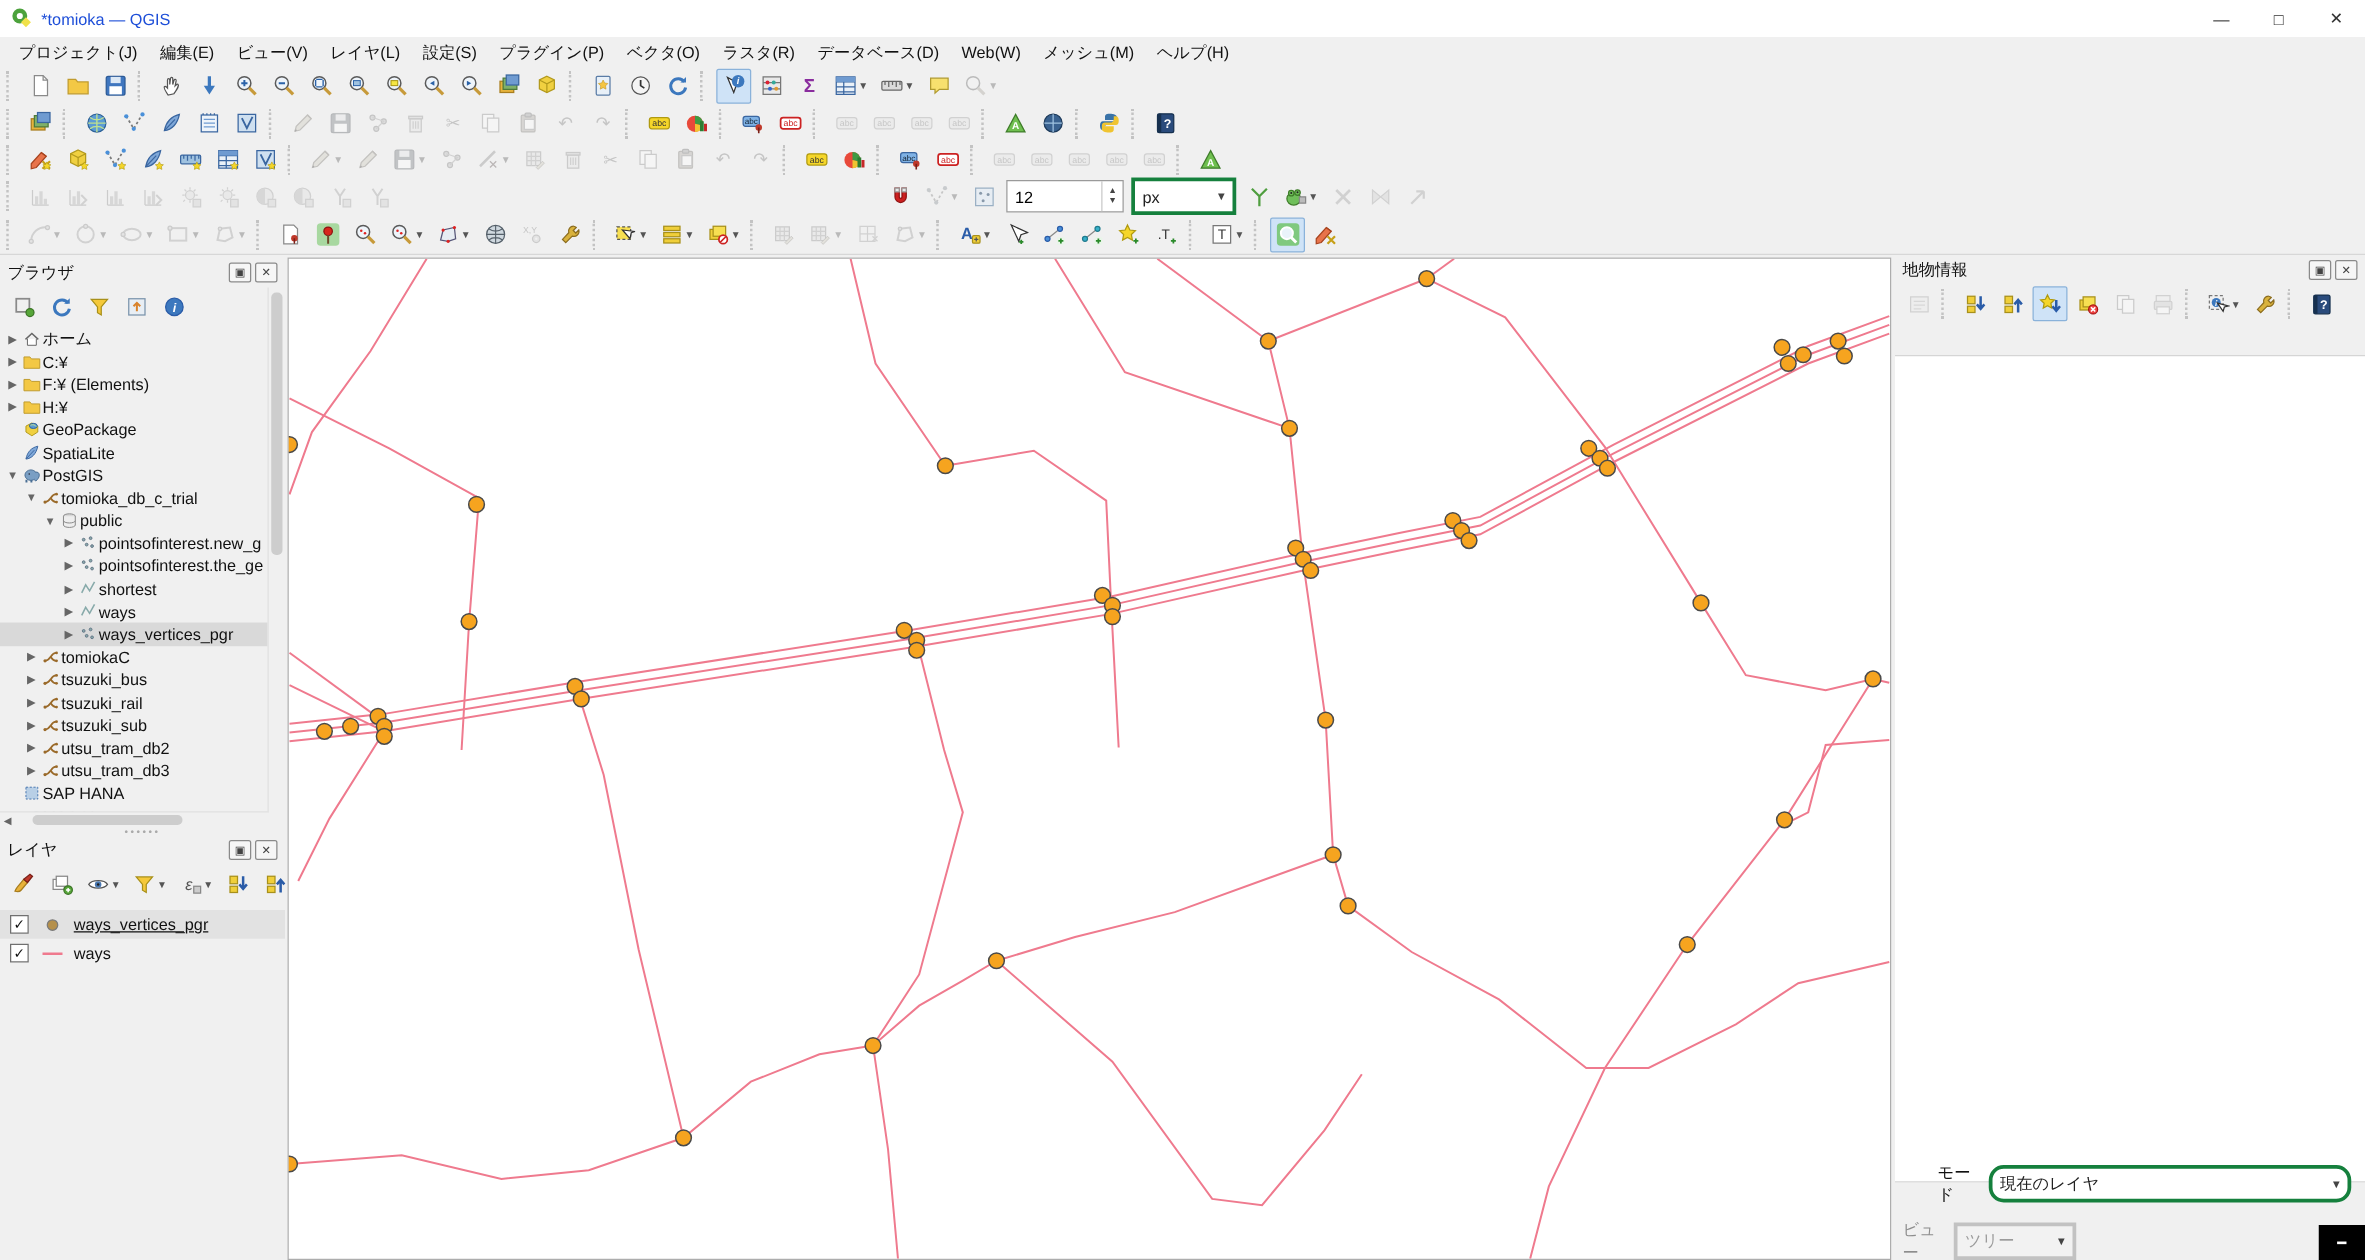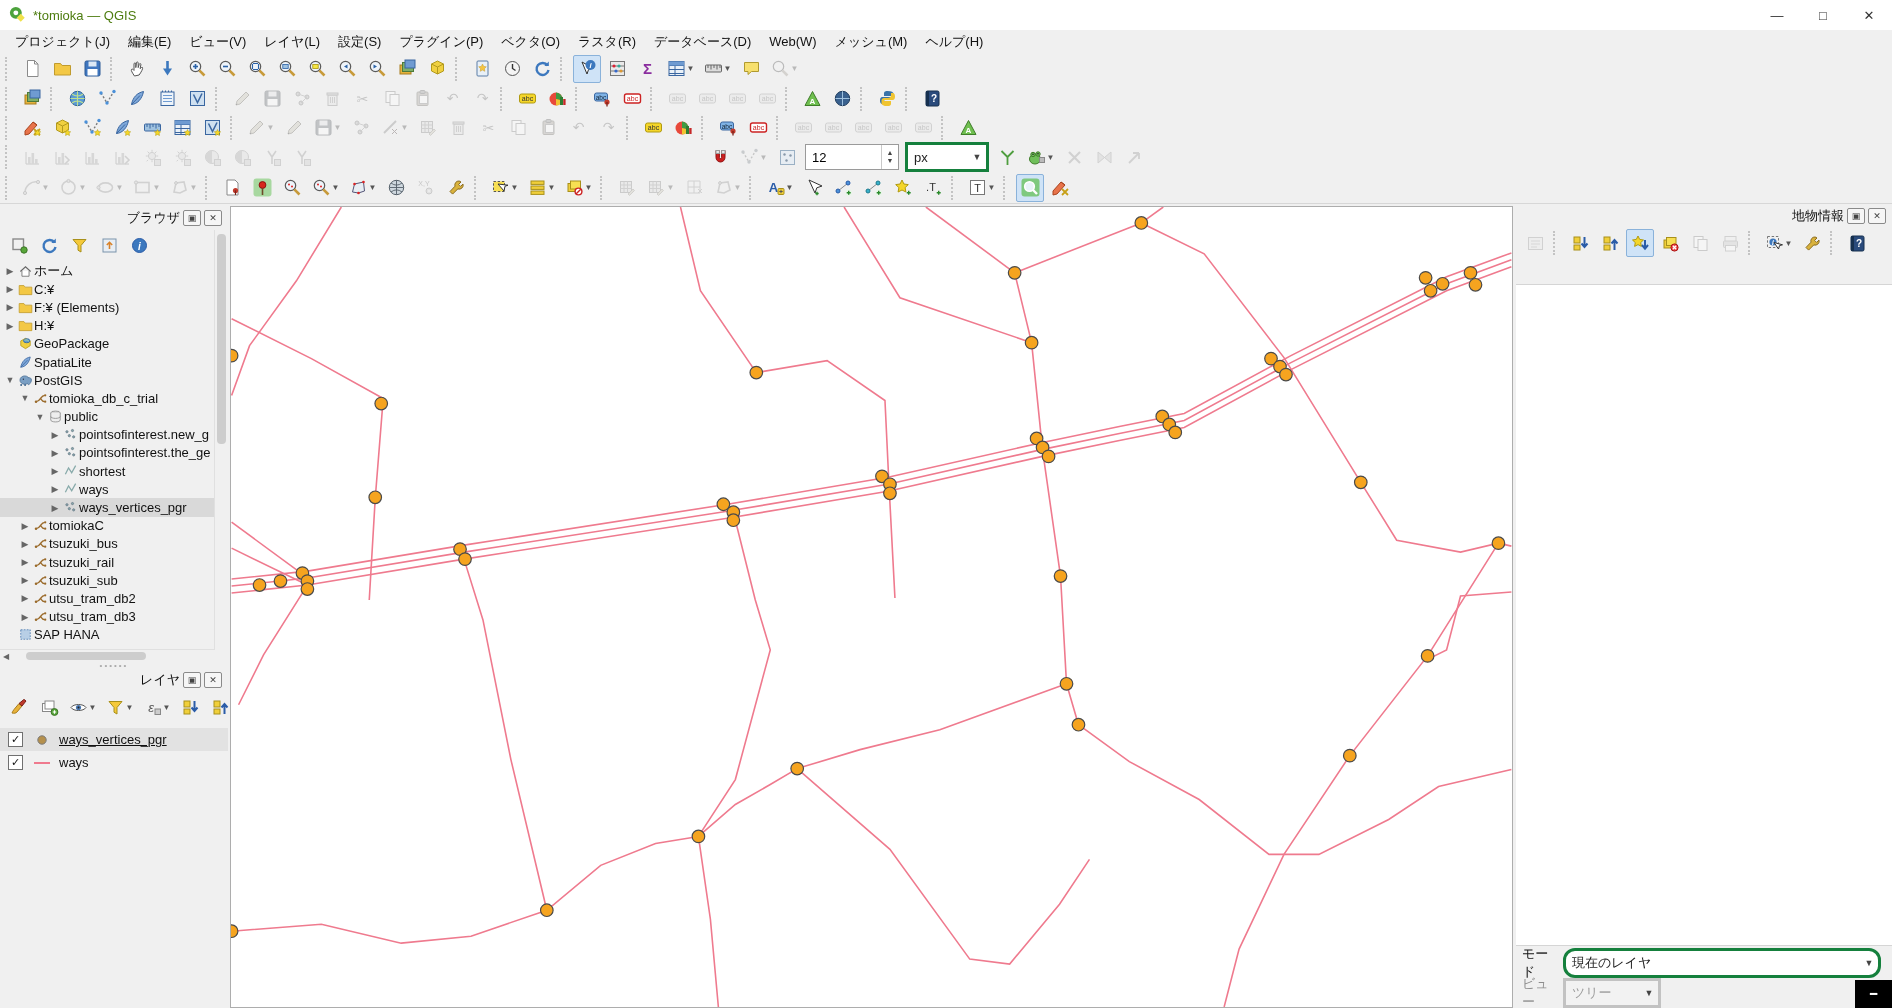--- a/index.html
+++ b/index.html
@@ -2,21 +2,21 @@
 <html><head>
 <meta charset="utf-8">
 <style>
   html,body{margin:0;padding:0;background:#9a9a9a;}
   #app{position:relative;width:1892px;height:1008px;background:#f0f0f0;
        font-family:"Liberation Sans","DejaVu Sans",sans-serif;font-size:13px;color:#111;
        overflow:hidden;user-select:none;}
   
   #titlebar{position:absolute;left:0;top:0;width:100%;height:30px;background:#ffffff;border-bottom:1px solid #e3e3e3;display:flex;align-items:center;}
   #titlebar .qlogo{margin:0 8px 0 8px;}
-  #titlebar .title{font-size:13px;color:#4d7c0f;}
+  #titlebar .title{font-size:13px;color:#1d4ed8;}
   #wincontrols{position:absolute;right:0;top:0;height:30px;display:flex;}
   .winbtn{width:46px;height:30px;display:flex;align-items:center;justify-content:center;font-size:13px;color:#333;}
   
   #menubar{position:absolute;left:0;top:30px;width:100%;height:23px;background:#f0f0f0;display:flex;align-items:center;padding-left:6px;}
   .menuitem{padding:3px 9px;font-size:13px;color:#111;}
   
   .tbrow{position:absolute;left:0;width:100%;background:#f0f0f0;display:flex;align-items:center;padding-left:2px;}
   .tbtn{width:26px;height:26px;margin:0 1px;display:flex;align-items:center;justify-content:center;border:1px solid transparent;border-radius:2px;position:relative;flex:none;}
   .tbtn svg{display:block;}
   .tbtn.active{background:#cfe3f7;border-color:#8ab2da;}
@@ -29,21 +29,21 @@
   .spinbox .arrows{width:16px;height:100%;border-left:1px solid #c9c9c9;display:flex;flex-direction:column;align-items:center;justify-content:center;font-size:7px;color:#444;line-height:8px;}
   .comboxx{height:24px;background:#fff;border:3px solid #15803d;display:flex;align-items:center;flex:none;margin:0 3px;}
   .comboxx .val{flex:1;padding-left:6px;font-size:13px;color:#222;}
   .comboxx .arr{width:18px;text-align:center;font-size:9px;color:#444;}
   .comboxx.dis2{background:#f2f2f2;border-color:#c2c2c2;}
   .comboxx.dis2 .val{color:#9b9b9b;}
   
   #workspace{position:absolute;left:0;top:204px;width:1892px;height:804px;background:#f0f0f0;}
   .panel{position:absolute;background:#f0f0f0;}
   .panel-header{height:24px;display:flex;align-items:center;padding:0 6px;font-size:13px;color:#111;}
-  .panel-header .ph-title{flex:1;text-align:right;}
+  .panel-header .ph-title{flex:1;}
   .phbtn{width:16px;height:14px;border:1px solid #8a8a8a;border-radius:2px;margin-left:3px;display:flex;align-items:center;justify-content:center;font-size:9px;color:#444;background:#f6f6f6;}
   .ptools{height:30px;display:flex;align-items:center;padding-left:4px;}
   
   #btree{position:absolute;left:0;top:56px;right:13px;bottom:12px;overflow:hidden;background:#f0f0f0;}
   .trow{height:18.2px;display:flex;align-items:center;white-space:nowrap;font-size:13px;}
   .trow .exp{width:12px;text-align:center;font-size:9px;color:#666;flex:none;}
   .trow .ticon{width:18px;height:16px;flex:none;display:flex;align-items:center;justify-content:center;}
   .trow.sel{background:#d9d9d9;}
   .vscroll{position:absolute;right:0;top:24px;bottom:12px;width:13px;background:#f0f0f0;border-left:1px solid #e0e0e0;}
   .vthumb{position:absolute;left:2px;width:9px;background:#cdcdcd;border-radius:4px;}
@@ -1555,21 +1555,21 @@
           <div class="grip"></div>
           <div class="tbtn">
             <svg width="19" height="19" viewBox="0 0 19 19">
               <rect x="3" y="2" width="13" height="15" rx="1.5" fill="#2a4b7c" stroke="#16304f"></rect>
               <rect x="3" y="2" width="3" height="15" fill="#16304f"></rect>
               <text x="11" y="13" font-size="10" text-anchor="middle" fill="#fff" font-weight="bold">?</text>
             </svg>
           </div>
         </div>
       <div class="tbody"></div>
-      <div class="formrow" style="bottom:32px;">
+      <div class="formrow" style="bottom:48px;margin-left:28px;">
         <span class="lbl">モード</span>
         <div class="comboxx" style="flex:1;border-radius:12px;">
           <span class="val">現在のレイヤ</span>
             <span class="arr">▼</span>
         </div>
       </div>
       <div class="formrow" style="bottom:2px;">
         <span class="lbl" style="color:#8d8d8d;">ビュー</span>
         <div class="comboxx dis2" style="width:92px;">
           <span class="val">ツリー</span>

